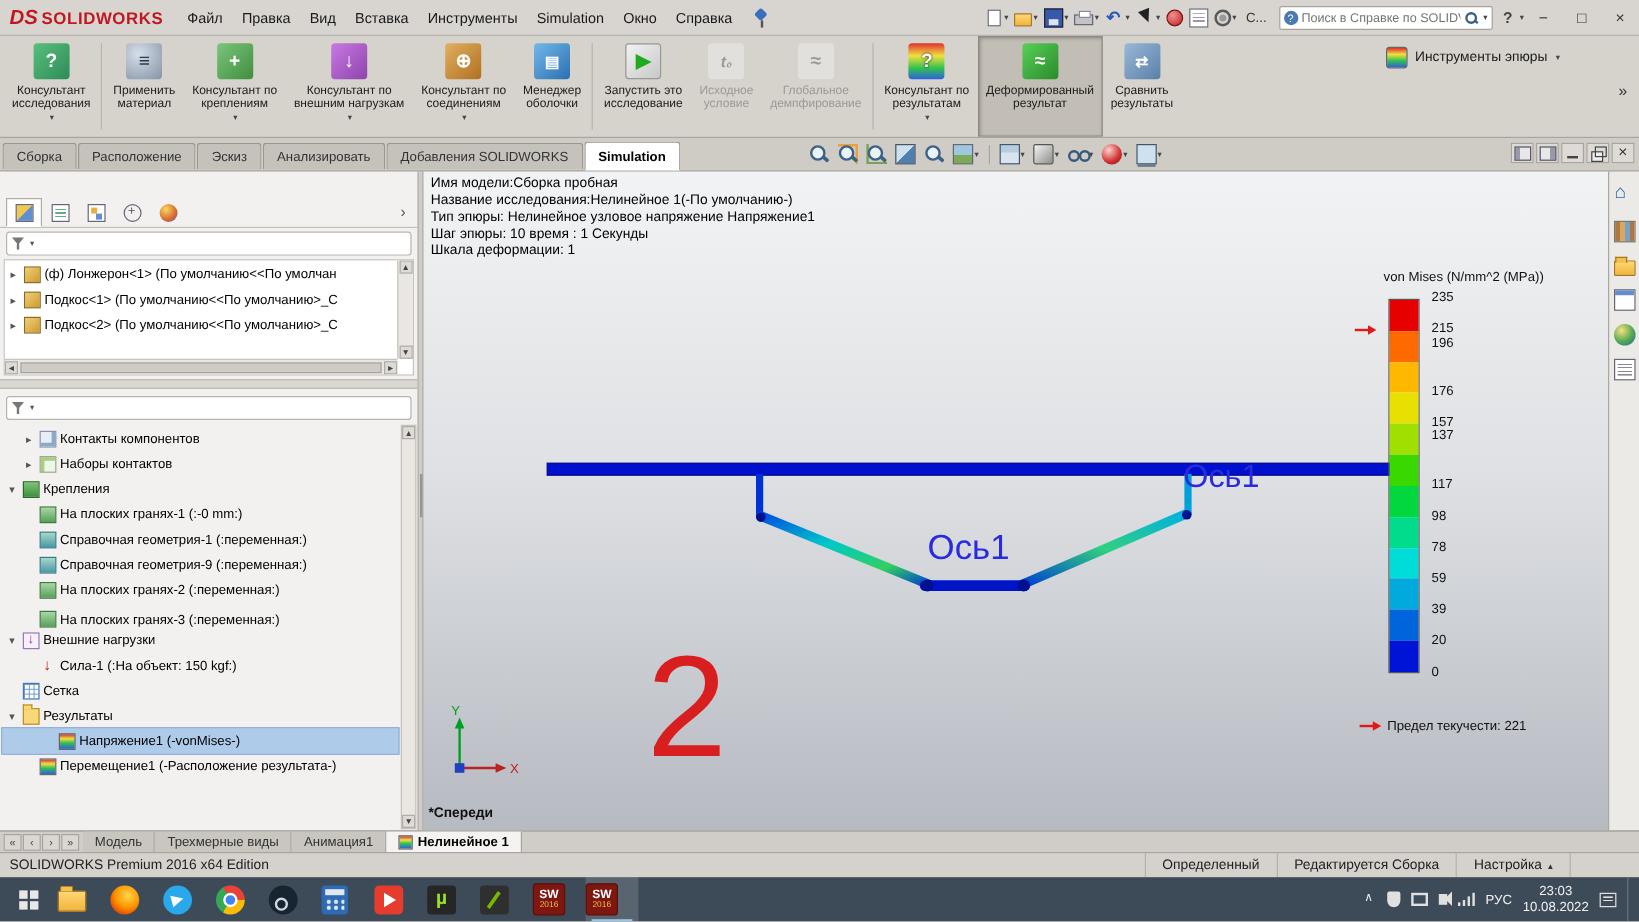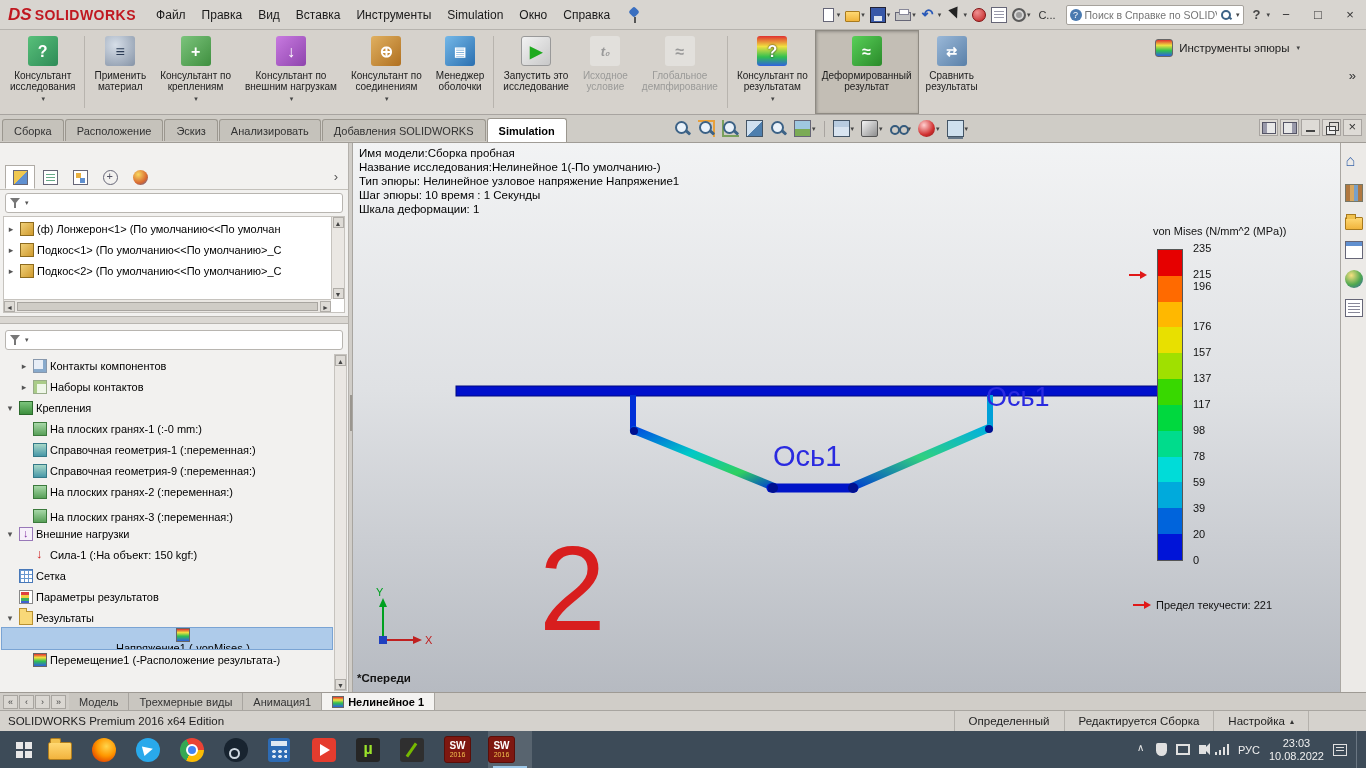--- a/index.html
+++ b/index.html
@@ -600,30 +600,25 @@
               <span class="tarrow"></span>
               <span class="tic t-force"></span>
               <span class="tlabel">Сила-1 (:На объект: 150 kgf:)</span>
             </div>
             <div class="trow" style="padding-left: 2px;">
               <span class="tarrow"></span>
               <span class="tic t-mesh"></span>
               <span class="tlabel">Сетка</span>
             </div>
             <div class="trow" style="padding-left: 2px;">
-              <span class="tarrow"></span>
-              <span class="tic t-result-options"></span>
-              <span class="tlabel">Параметры результатов</span>
-            </div>
-            <div class="trow" style="padding-left: 2px;">
               <span class="tarrow">▾</span>
               <span class="tic t-results"></span>
               <span class="tlabel">Результаты</span>
             </div>
-            <div class="trow selected" style="padding-left: 32px; flex-direction: column;">
+            <div class="trow selected" style="padding-left: 32px;">
               <span class="tarrow"></span>
               <span class="tic t-plot"></span>
               <span class="tlabel">Напряжение1 (-vonMises-)</span>
             </div>
             <div class="trow" style="padding-left: 16px;">
               <span class="tarrow"></span>
               <span class="tic t-plot"></span>
               <span class="tlabel">Перемещение1 (-Расположение результата-)</span>
             </div>
           </div>
@@ -698,21 +693,21 @@
               <div class="lseg" style="background: rgb(0, 170, 220);"></div>
               <div class="lseg" style="background: rgb(0, 100, 220);"></div>
               <div class="lseg" style="background: rgb(0, 20, 216);"></div>
             </div>
           <div id="legend-ticks">
               <div class="ltick" style="top: -7px;">235</div>
               <div class="ltick" style="top: 19px;">215</div>
               <div class="ltick" style="top: 31px;">196</div>
               <div class="ltick" style="top: 71px;">176</div>
               <div class="ltick" style="top: 97px;">157</div>
-              <div class="ltick" style="top: 123px;">137</div>
+              <div class="ltick" style="top: 108px;">137</div>
               <div class="ltick" style="top: 149px;">117</div>
               <div class="ltick" style="top: 175px;">98</div>
               <div class="ltick" style="top: 201px;">78</div>
               <div class="ltick" style="top: 227px;">59</div>
               <div class="ltick" style="top: 253px;">39</div>
               <div class="ltick" style="top: 279px;">20</div>
               <div class="ltick" style="top: 305px;">0</div>
             </div>
           <div id="legend-yield">
             <span class="rarrow"></span>

